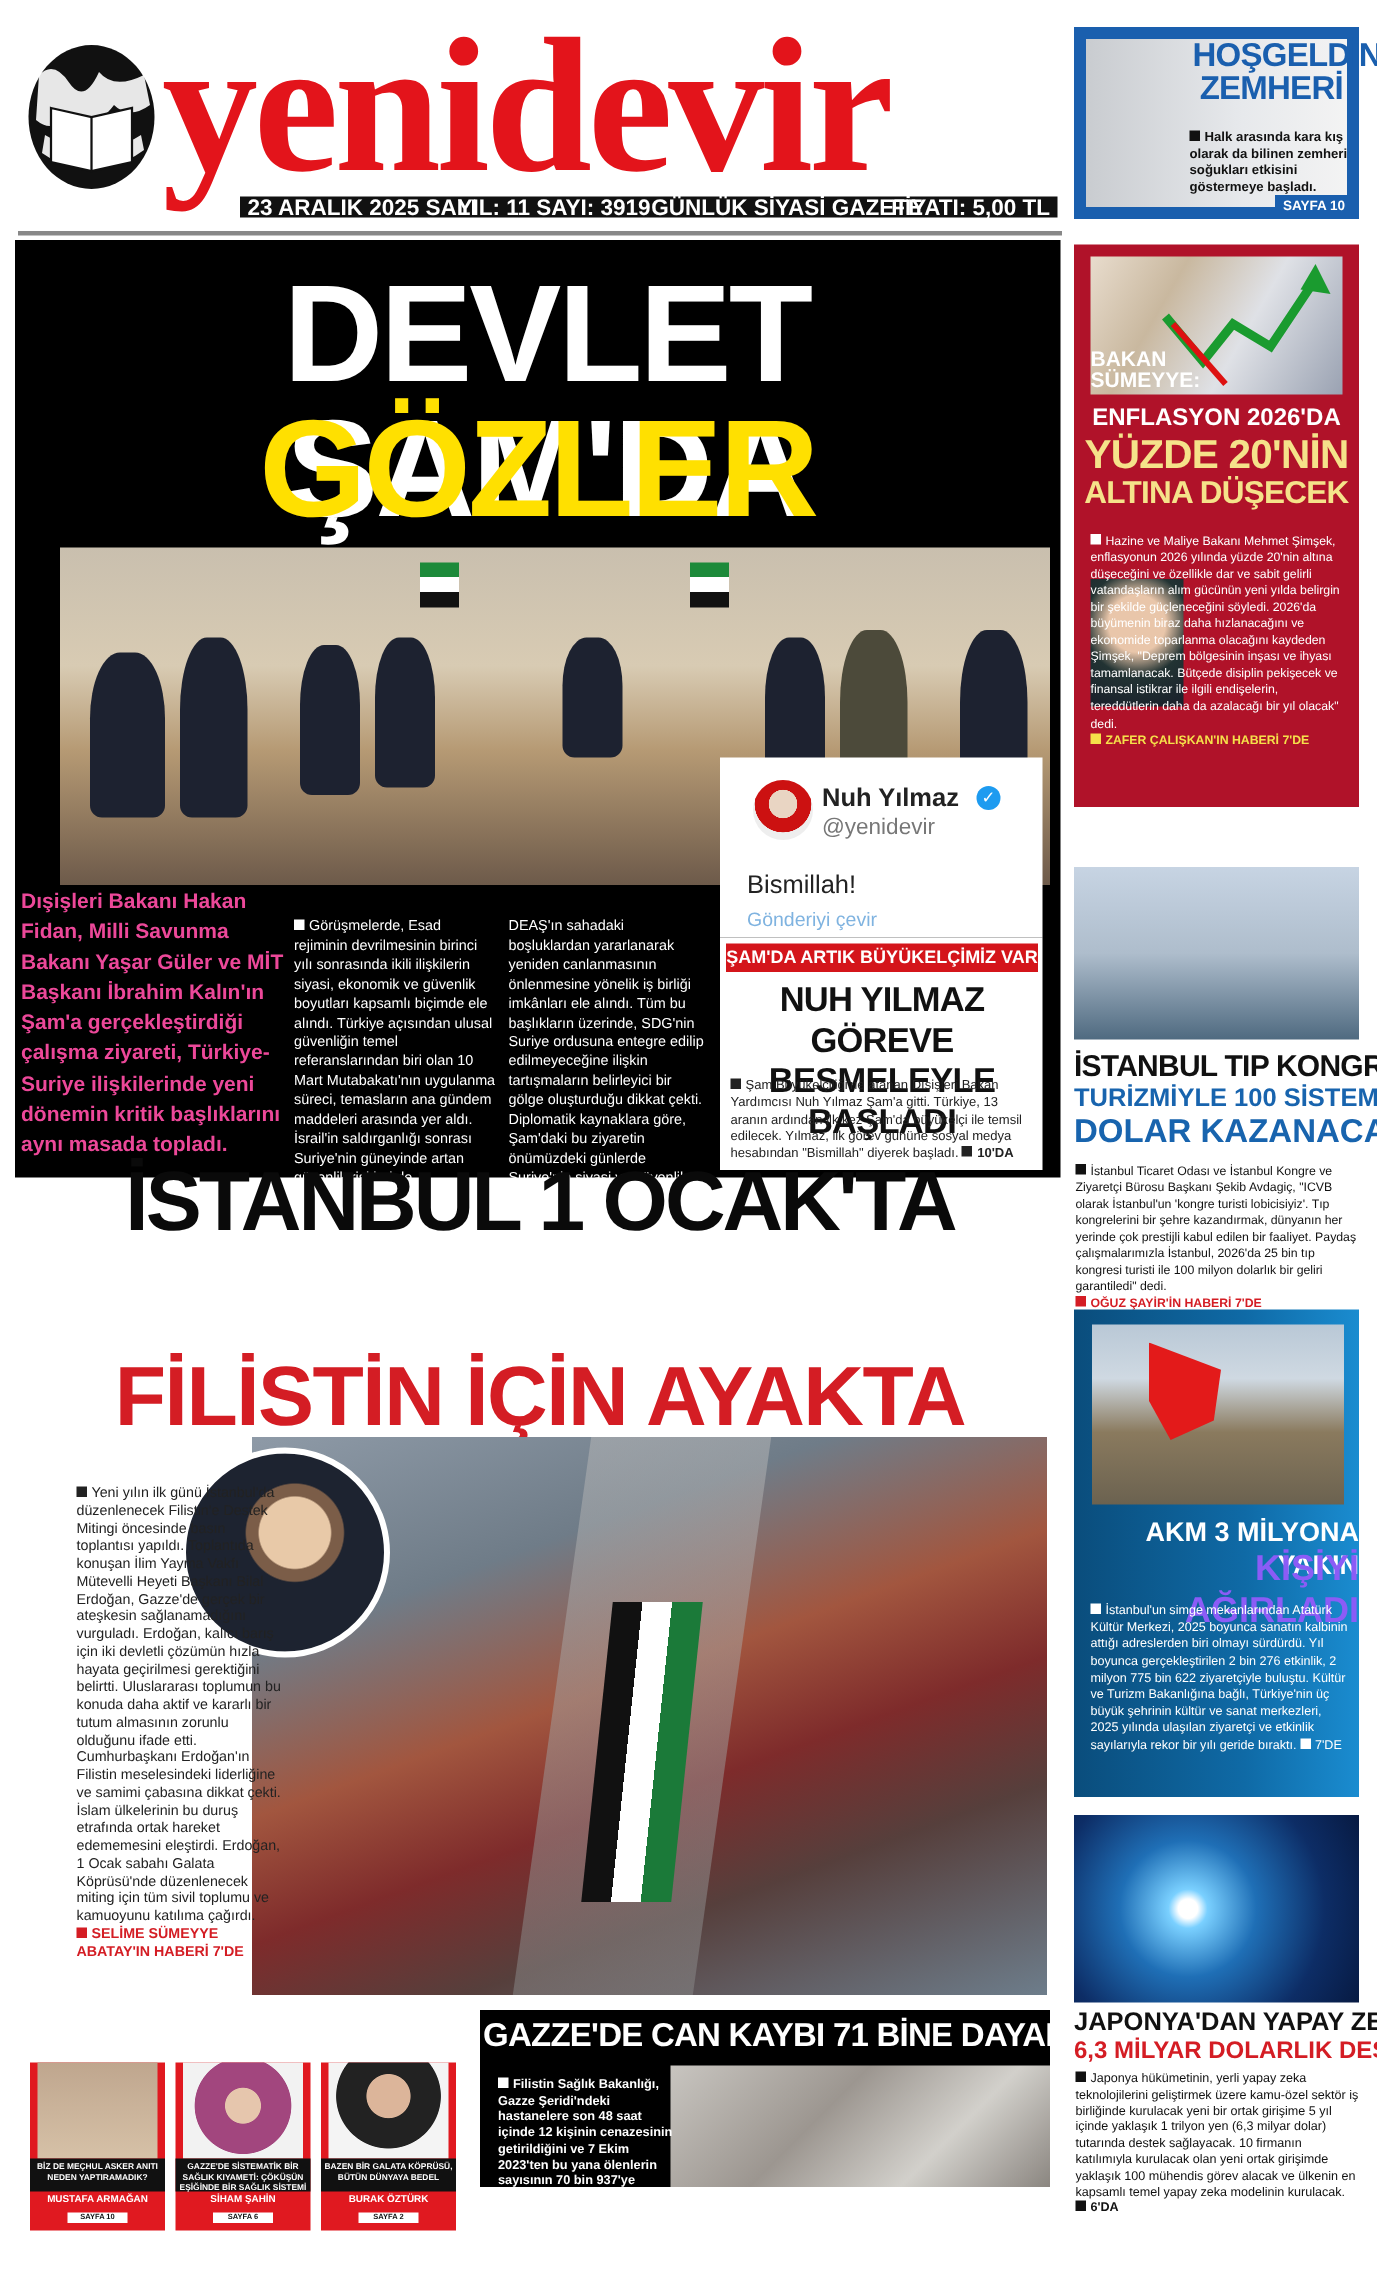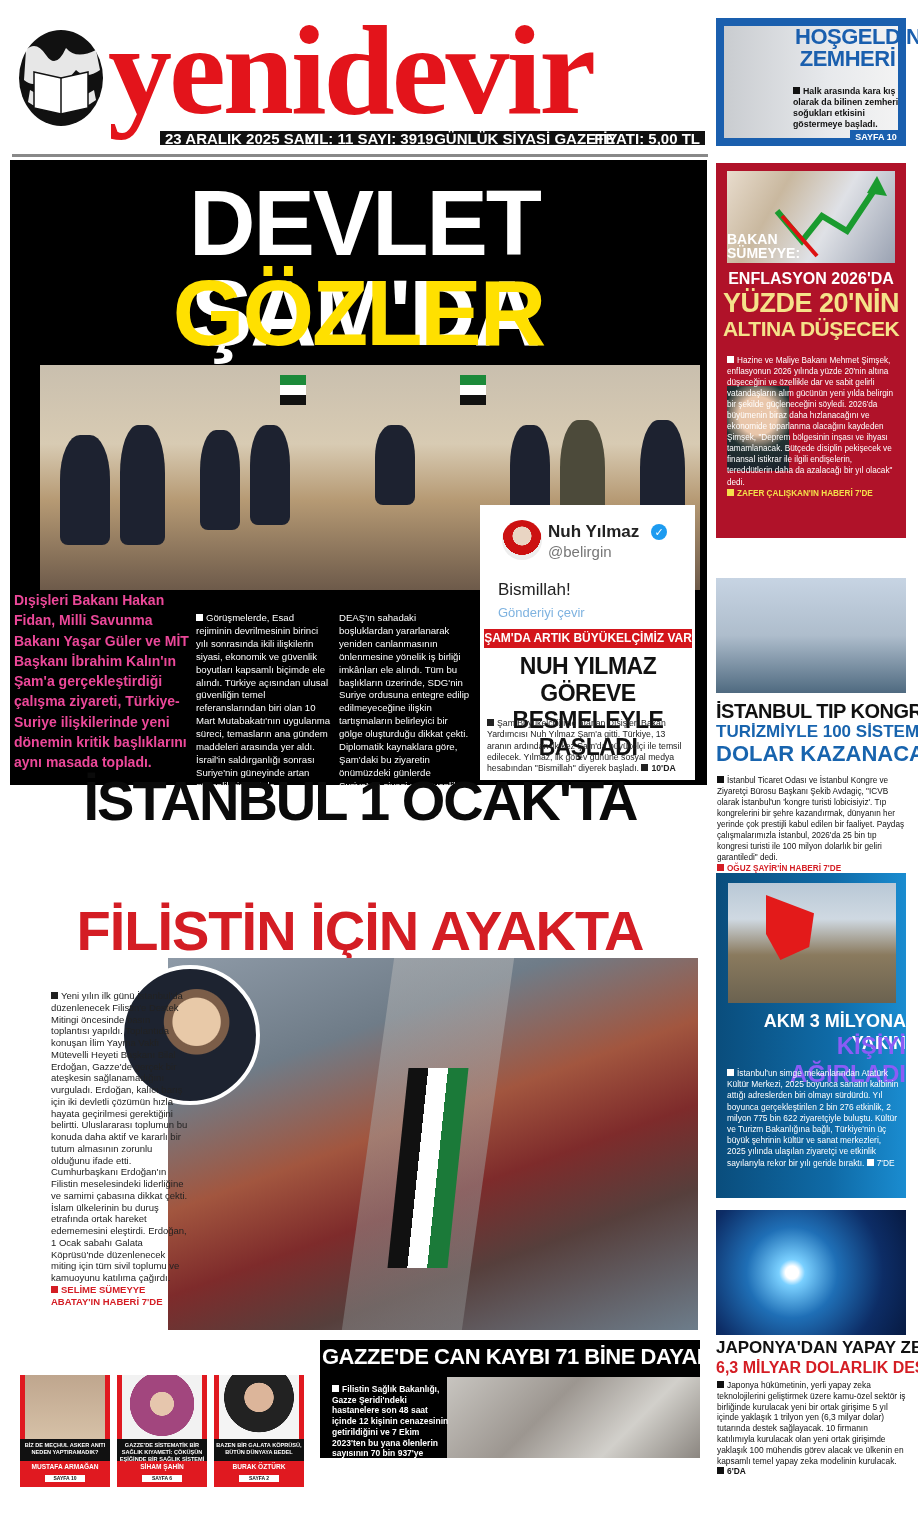--- a/index.html
+++ b/index.html
@@ -135,21 +135,21 @@
   <div class="person" style="left:600px;top:55px;width:45px;height:120px"></div>
 </div>
 <div class="abs caption-left">Dışişleri Bakanı Hakan Fidan, Milli Savunma Bakanı Yaşar Güler ve MİT Başkanı İbrahim Kalın'ın Şam'a gerçekleştirdiği çalışma ziyareti, Türkiye-Suriye ilişkilerinde yeni dönemin kritik başlıklarını aynı masada topladı.</div>
 <div class="abs col-text col1"><span class="sq sq-w"></span><span>Görüşmelerde, Esad rejiminin devrilmesinin birinci yılı sonrasında ikili ilişkilerin siyasi, ekonomik ve güvenlik boyutları kapsamlı biçimde ele alındı. Türkiye açısından ulusal güvenliğin temel referanslarından biri olan 10 Mart Mutabakatı'nın uygulanma süreci, temasların ana gündem maddeleri arasında yer aldı. İsrail'in saldırganlığı sonrası Suriye'nin güneyinde artan güvenlik riskleri de değerlendirilerek bölgesel kırılganlıklar masaya yatırıldı.</span></div>
 <div class="abs col-text col2"><span>DEAŞ'ın sahadaki boşluklardan yararlanarak yeniden canlanmasının önlenmesine yönelik iş birliği imkânları ele alındı. Tüm bu başlıkların üzerinde, SDG'nin Suriye ordusuna entegre edilip edilmeyeceğine ilişkin tartışmaların belirleyici bir gölge oluşturduğu dikkat çekti. Diplomatik kaynaklara göre, Şam'daki bu ziyaretin önümüzdeki günlerde Suriye'nin siyasi ve güvenlik mimarisini doğrudan etkileyecek bir eşik niteliği taşıdığı vurgulanıyor.</span> <span class="sq sq-w"></span><b>10'DA</b></div>
 
 <div class="abs tweet"></div>
 <div class="abs tweet-avatar"></div>
 <div class="abs tweet-name">Nuh Yılmaz</div>
 <div class="abs tweet-verified">✓</div>
-<div class="abs tweet-handle">@belirgin</div>
+<div class="abs tweet-handle">@yenidevir</div>
 <div class="abs tweet-text">Bismillah!</div>
 <div class="abs tweet-translate">Gönderiyi çevir</div>
 <div class="abs nuh-box"></div>
 <div class="abs nuh-banner">ŞAM'DA ARTIK BÜYÜKELÇİMİZ VAR</div>
 <div class="abs nuh-hl">NUH YILMAZ GÖREVE BESMELEYLE BAŞLADI</div>
 <div class="abs nuh-text"><span class="sq"></span><span>Şam Büyükelçiliği'ne atanan Dışişleri Bakan Yardımcısı Nuh Yılmaz Şam'a gitti. Türkiye, 13 aranın ardından ilk kez Şam'da büyükelçi ile temsil edilecek. Yılmaz, ilk görev gününe sosyal medya hesabından "Bismillah" diyerek başladı.</span> <span class="sq"></span><b>10'DA</b></div>
 
 <div class="abs hl3">İSTANBUL 1 OCAK'TA</div>
 <div class="abs hl4">FİLİSTİN İÇİN AYAKTA OLACAK</div>
 <div class="abs crowd-photo">

